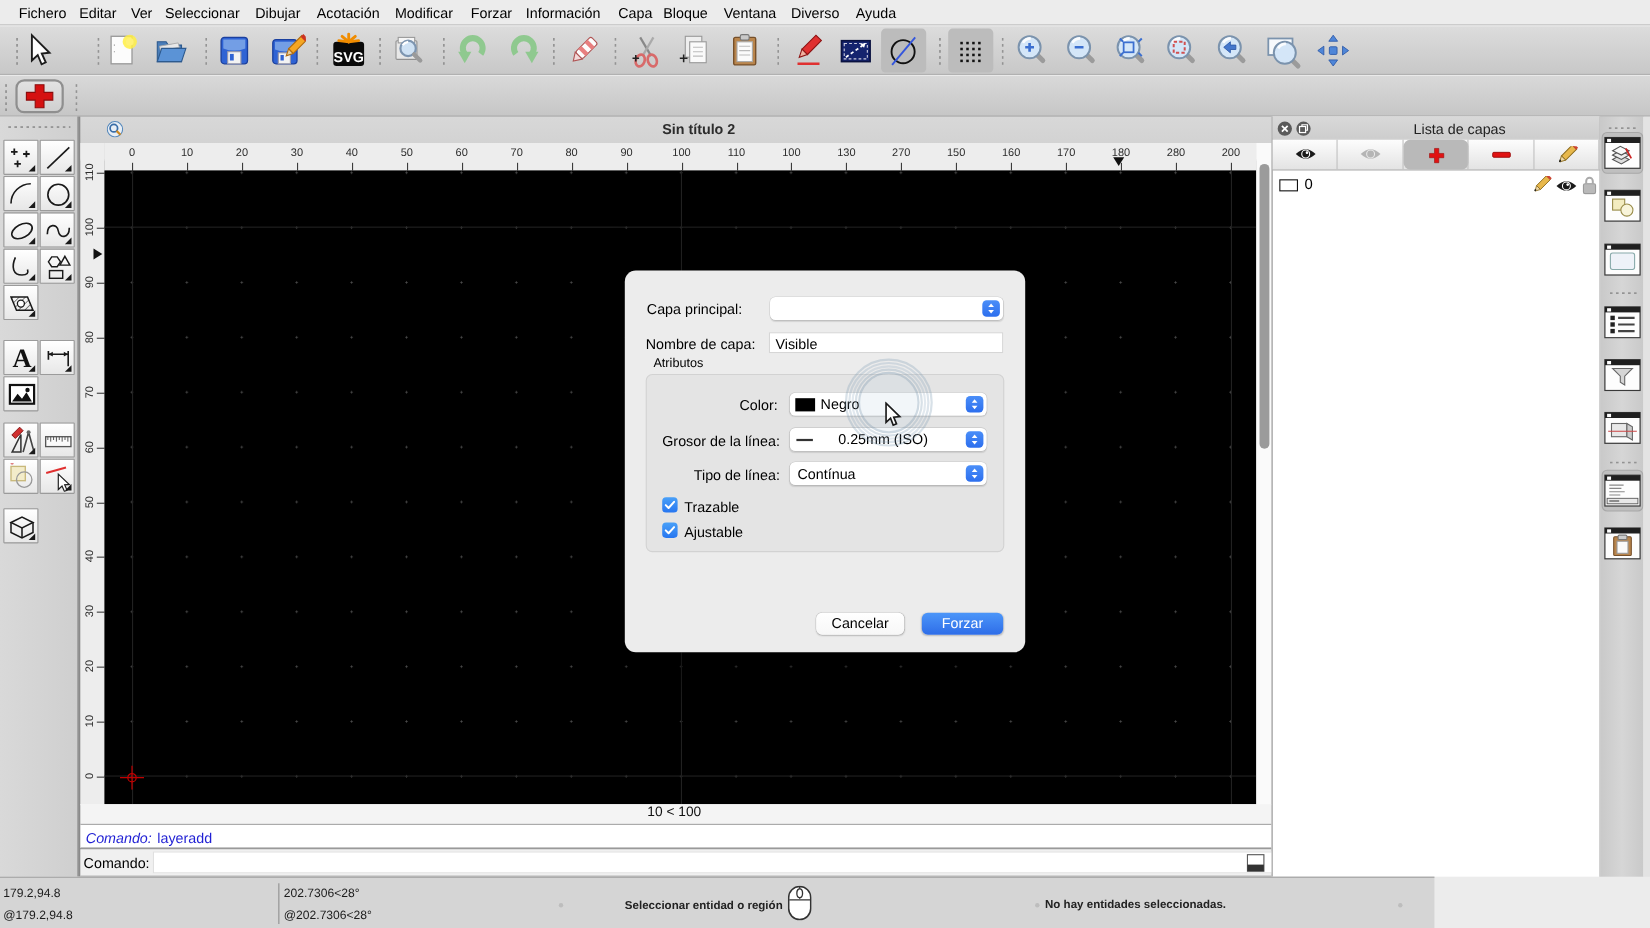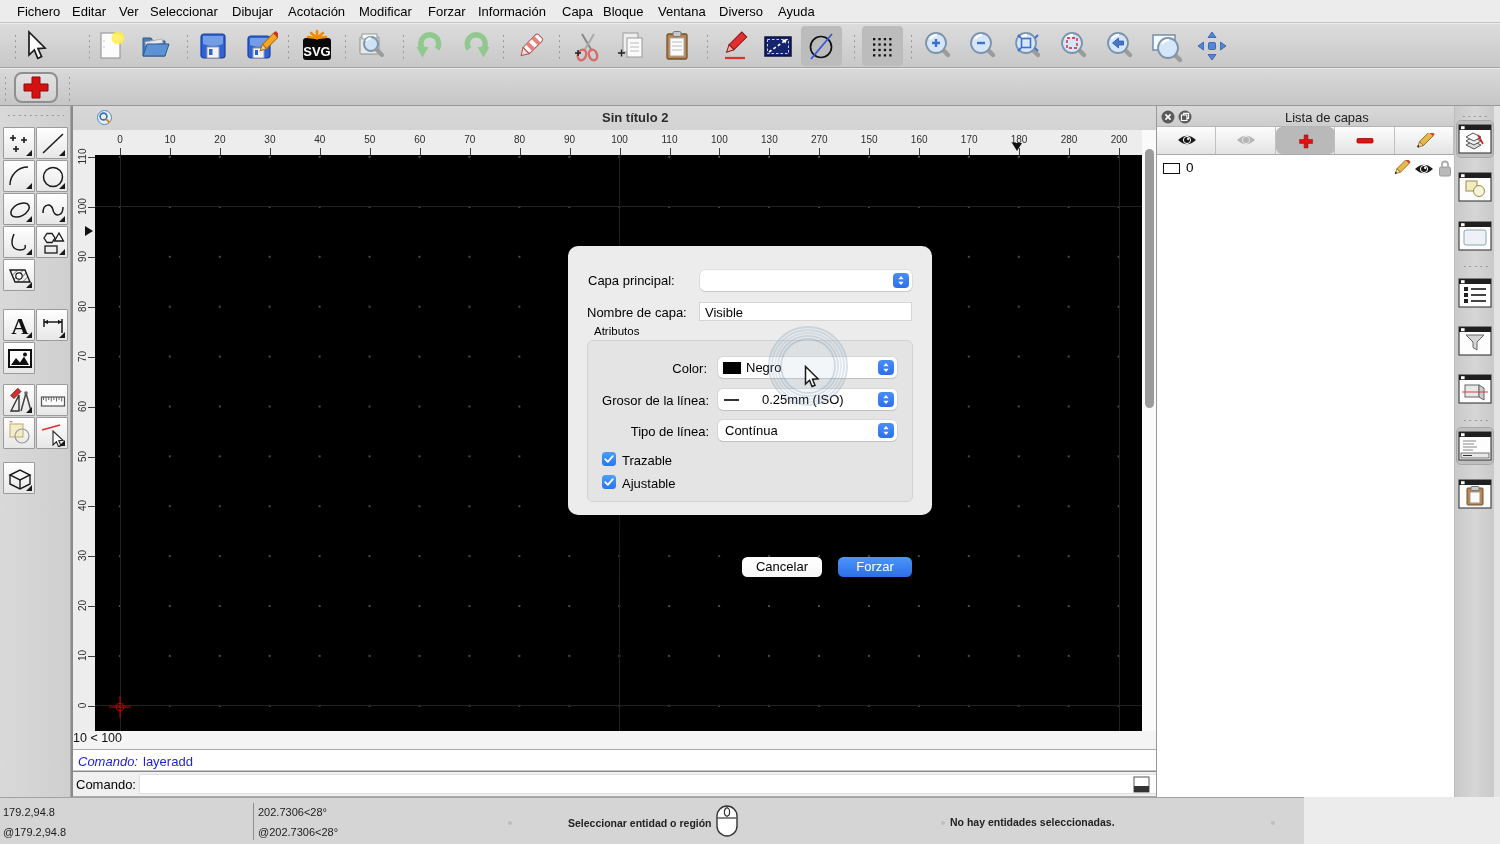--- a/index.html
+++ b/index.html
@@ -34,21 +34,21 @@
 .vnum { transform:rotate(-90deg); transform-origin:center; }
 .htick { position:absolute; width:1px; height:7px; background:#3c3c3c; top:18px; }
 .vtick { position:absolute; height:1px; width:7px; background:#3c3c3c; left:15px; }
 #canvas { position:absolute; left:24px; top:49px; width:1047px; height:576px; background:#000;
   background-image:radial-gradient(circle, #4a4a4a 0.8px, transparent 1.1px);
   background-size:49.95px 49.9px; background-position:-0.1px -22.95px; }
 .metaV { position:absolute; top:0; width:1px; height:576px; background:#212121; }
 .metaH { position:absolute; left:0; height:1px; width:1047px; background:#212121; }
 #vscroll { position:absolute; left:1071px; top:24px; width:14px; height:602px; background:#fafafa; }
 #vthumb { position:absolute; left:1073.5px; top:43px; width:9px; height:259px; background:#9b9b9b; border-radius:4.5px; }
-#gridinfo { position:absolute; left:2px; top:625px; width:1083px; height:18px; background:#f4f4f4; font-size:12.5px; color:#111; text-align:left; padding-right:3px; }
+#gridinfo { position:absolute; left:2px; top:625px; width:1083px; height:18px; background:#f4f4f4; font-size:12.5px; color:#111; text-align:center; padding-right:3px; }
 #histrow { position:absolute; left:2px; top:643px; width:1083px; height:22px; background:#fff; border-top:1px solid #ababab; border-bottom:1px solid #c6c6c6; font-size:13px; }
 #inprow { position:absolute; left:2px; top:666px; width:1083px; height:25px; background:#f0f0f0; border-bottom:1px solid #ababab; }
 #inprow input { position:absolute; left:66px; top:2px; width:1062px; height:20px; border:1px solid #e0e0e0; background:#fff; outline:none; }
 
 
 #rpanel { position:absolute; left:1156px; top:106px; width:298px; height:691px; background:#fff; border-left:1px solid #989898; }
 #rtitle { position:absolute; left:0; top:0; width:298px; height:21px; background:linear-gradient(#d9d9d9,#cdcdcd); border-bottom:1px solid #b5b5b5;text-align:right; }
 #rtools { position:absolute; left:0; top:21px; width:298px; height:28px; border-bottom:1px solid #a9a9a9; background:linear-gradient(#fdfdfd,#e3e3e3); }
 .rbtn { position:absolute; top:0; height:27px; border-right:1px solid #c0c0c0; }
 
@@ -57,21 +57,21 @@
 #rmargin { position:absolute; left:1494px; top:106px; width:6px; height:691px; background:#e3e3e3; }
 .dockbtn { position:absolute; left:3px; width:34px; height:30px; }
 .docksel { position:absolute; left:1px; width:38px; height:38px; background:#bfbfbf; border:1px solid #a8a8a8; border-radius:5px; }
 
 
 #statusbar { position:absolute; left:0; top:797px; width:1304px; height:47px; background:#d5d5d5; border-top:1px solid #a2a2a2; }
 #statusbar .f { position:absolute; font-size:11px; color:#1c1c1c; }
 .sdot { position:absolute; width:4px; height:4px; border-radius:2px; background:#bdbdbd; top:23px; }
 
 
-#dialog { position:absolute; left:568px; top:246px; width:364px; height:269px; background:#ececec; border-radius:10px;
+#dialog { position:absolute; left:568px; top:246px; width:364px; height:347px; background:#ececec; border-radius:10px;
   box-shadow:0 22px 55px rgba(0,0,0,0.5), 0 0 1px rgba(0,0,0,0.35); font-size:13px; color:#000;padding-left:29px; }
 .dlabel { position:absolute; white-space:nowrap; }
 .combo { position:absolute; background:#fff; border-radius:5px; box-shadow:0 0 0 0.5px rgba(0,0,0,0.12), 0 1px 1px rgba(0,0,0,0.1); }
 .stepper { position:absolute; right:3px; top:3px; width:16px; height:15px; background:linear-gradient(#4a8ef8,#2d6fee); border-radius:4px; }
 .stepper svg { position:absolute; left:2px; top:1px; }
 .checkbox { position:absolute; width:14px; height:14px; background:linear-gradient(#49a0f8,#2776f0); border-radius:3.5px; }
 .groupbox { position:absolute; left:19px; top:94px; width:326px; height:162px; background:#e4e4e4; border:1px solid #d2d2d2; border-radius:6px; }
 #cancelBtn { position:absolute; left:174px; top:311px; width:80px; height:20px; background:linear-gradient(#ffffff,#f7f7f7); border-radius:5.5px; box-shadow:0 0 0 0.5px rgba(0,0,0,0.15), 0 1px 1.5px rgba(0,0,0,0.18); text-align:center; line-height:20px; }
 #okBtn { position:absolute; left:270px; top:311px; width:74px; height:20px; background:linear-gradient(#4c96f9,#2e6de8); border-radius:5.5px; color:#fff; text-align:center; line-height:20px; box-shadow:0 1px 1.5px rgba(0,0,0,0.2); }
 </style>

